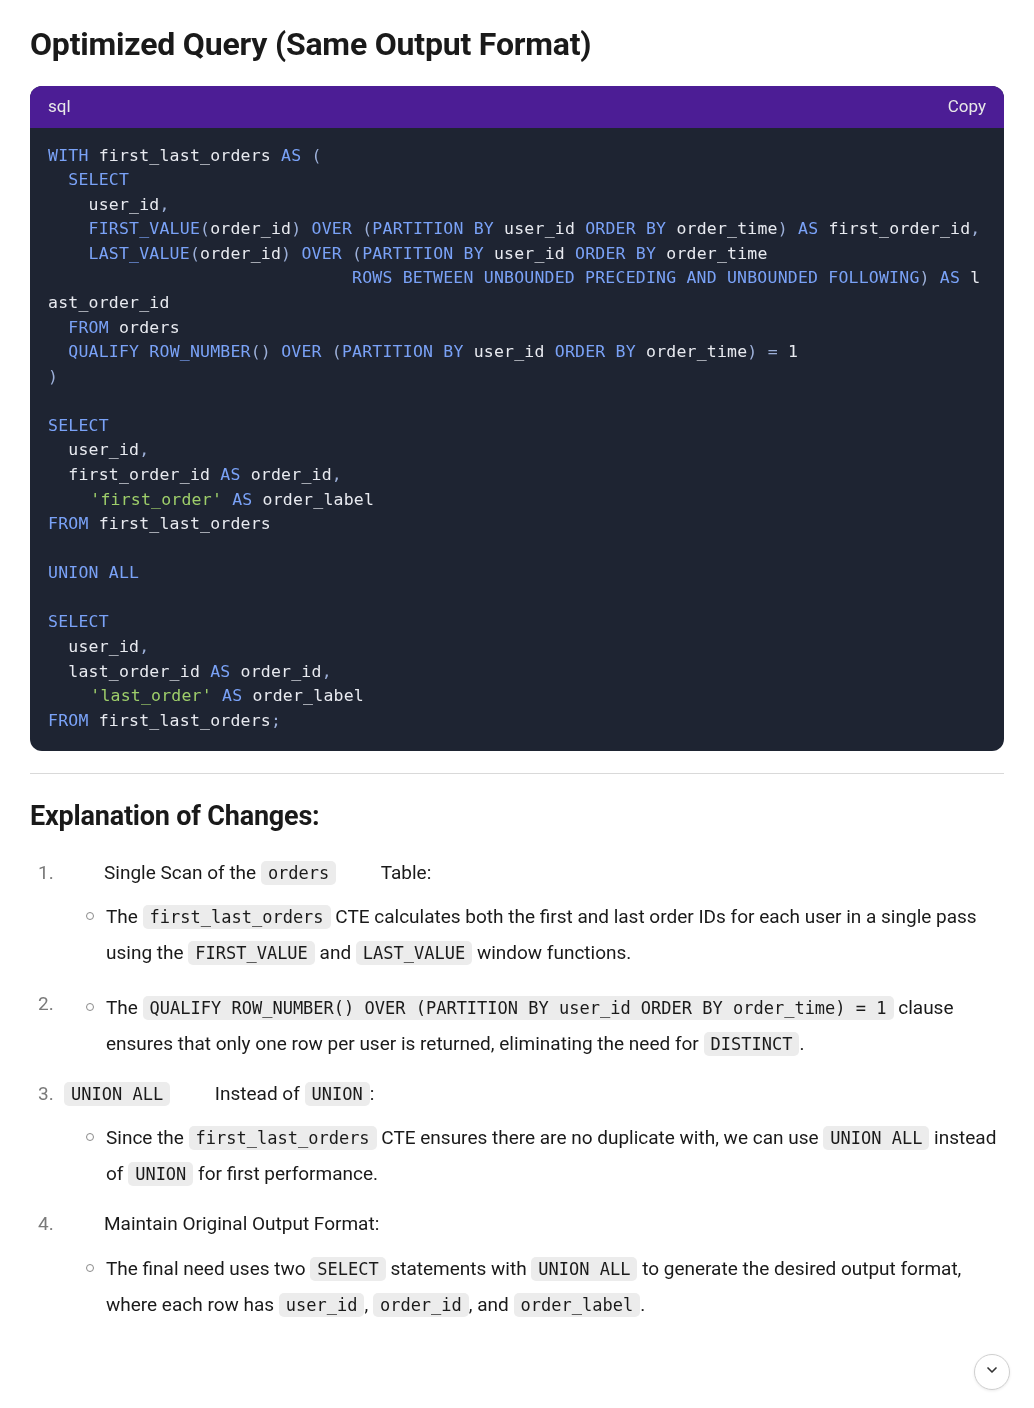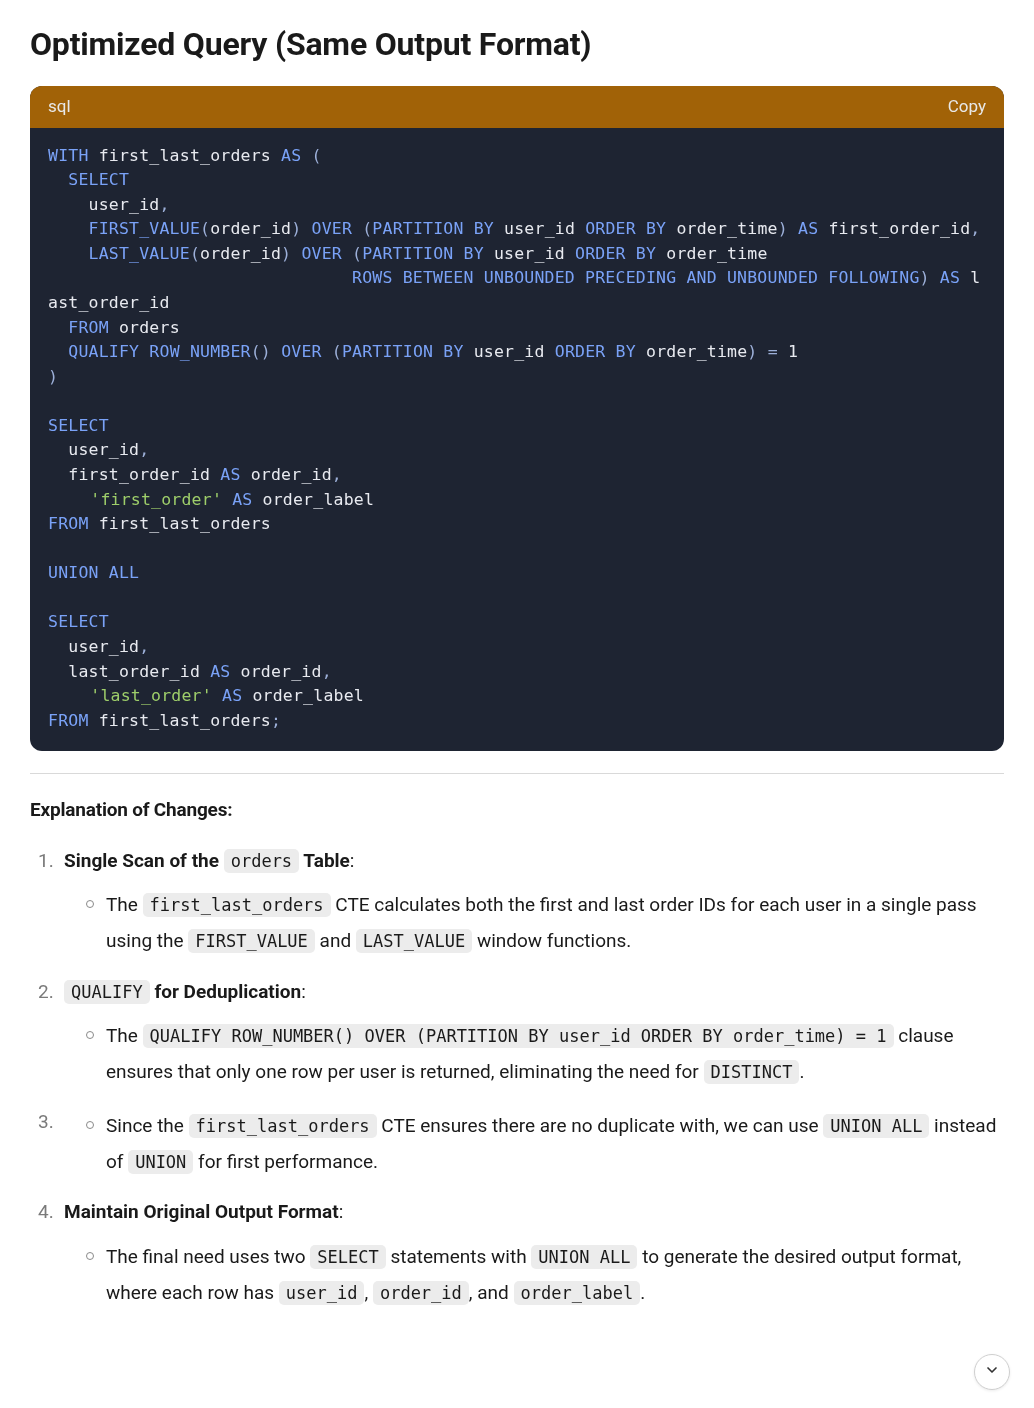--- a/index.html
+++ b/index.html
@@ -18,21 +18,21 @@
     margin-bottom: 18px;
     letter-spacing: -0.2px;
   }
   .code-block {
     background: #1e2432;
     border-radius: 12px;
     overflow: hidden;
     margin-bottom: 22px;
   }
   .code-header {
-    background: #a16207;
+    background: #4c1d95;
     color: #e8e8e8;
     display: flex;
     justify-content: space-between;
     align-items: center;
     padding: 8px 18px;
     font-size: 17px;
   }
   .code-header .lang { font-weight: 400; }
   .code-header .copy { cursor: pointer; font-weight: 400; }
   .code-body {
@@ -47,38 +47,38 @@
   }
   .kw   { color: #7aa2f7; } 
   .id   { color: #e8eaf0; } 
   .punc { color: #9db0d9; } 
   .str  { color: #9ece6a; margin-left: 22px; } 
   .num  { color: #e8eaf0; }
 
   hr.sep { border: none; border-top: 1px solid #d9d9d9; margin: 6px 0 22px 0; }
 
   h3.expl-title {
-    font-size: 19px;
+    font-size: 27px;
     font-weight: 700;
     margin-bottom: 22px;
     letter-spacing: -0.2px;
   }
 
   ol.changes { list-style: none; counter-reset: item; padding-left: 34px; }
   ol.changes > li { counter-increment: item; position: relative; margin-bottom: 18px; }
   ol.changes > li::before {
     content: counter(item) ".";
     position: absolute;
     left: -26px;
     top: 0;
     color: #7a7a7a;
     font-size: 19px;
   }
   ol.changes > li > .headline { font-weight: 400; font-size: 19px; margin-bottom: 12px; }
-  ol.changes > li > .headline strong { font-weight: 700; }
+  ol.changes > li > .headline strong { font-weight: 400; margin-left: 40px; }
 
   ul.sub { list-style: none; padding-left: 34px; }
   ul.sub > li { position: relative; margin-bottom: 6px; line-height: 1.9; margin-left: 8px; }
   ul.sub > li::before {
     content: "";
     position: absolute;
     left: -20px;
     top: 13px;
     width: 6px; height: 6px;
     border: 1.5px solid #8a8a8a;
@@ -149,26 +149,26 @@
 <h3 class="expl-title">Explanation of Changes:</h3>
 
 <ol class="changes" id="changes-list">
     <li>
       <div class="headline"><strong>Single Scan of the </strong><code class="inline">orders</code><strong> Table</strong><span>:</span></div>
       <ul class="sub">
         <li><span>The </span><code class="inline">first_last_orders</code><span> CTE calculates both the first and last order IDs for each user in a single pass using the </span><code class="inline">FIRST_VALUE</code><span> and </span><code class="inline">LAST_VALUE</code><span> window functions.</span></li>
       </ul>
     </li>
     <li>
-      <div class="headline"><code class="inline">QUALIFY</code><strong> for Deduplication</strong><span>:</span></div>
       <ul class="sub">
         <li><span>The </span><code class="inline">QUALIFY ROW_NUMBER() OVER (PARTITION BY user_id ORDER BY order_time) = 1</code><span> clause ensures that only one row per user is returned, eliminating the need for </span><code class="inline">DISTINCT</code><span>.</span></li>
       </ul>
     </li>
     <li>
+      <div class="headline"><code class="inline">UNION ALL</code><strong> Instead of </strong><code class="inline">UNION</code><span>:</span></div>
       <ul class="sub">
         <li><span>Since the </span><code class="inline">first_last_orders</code><span> CTE ensures there are no duplicate with, we can use </span><code class="inline">UNION ALL</code><span> instead of </span><code class="inline">UNION</code><span> for first performance.</span></li>
       </ul>
     </li>
     <li>
       <div class="headline"><strong>Maintain Original Output Format</strong><span>:</span></div>
       <ul class="sub">
         <li><span>The final need uses two </span><code class="inline">SELECT</code><span> statements with </span><code class="inline">UNION ALL</code><span> to generate the desired output format, where each row has </span><code class="inline">user_id</code><span>, </span><code class="inline">order_id</code><span>, and </span><code class="inline">order_label</code><span>.</span></li>
       </ul>
     </li>

